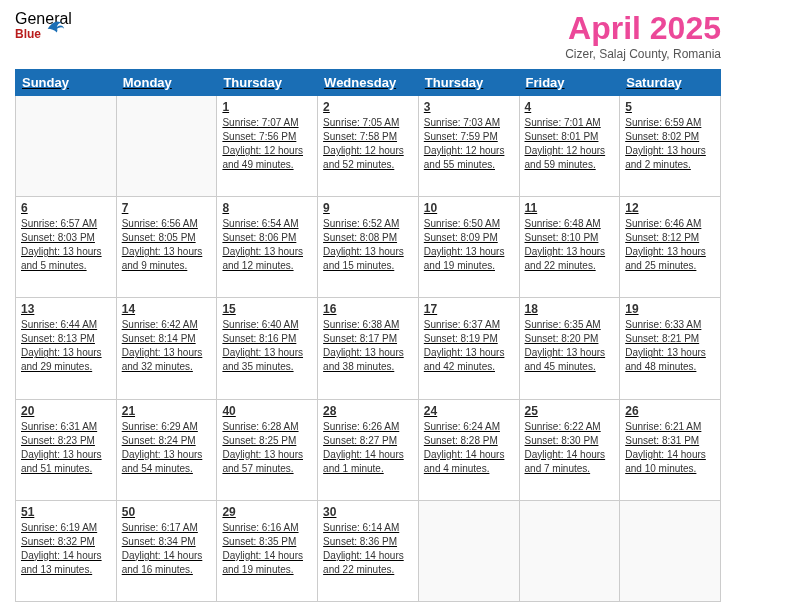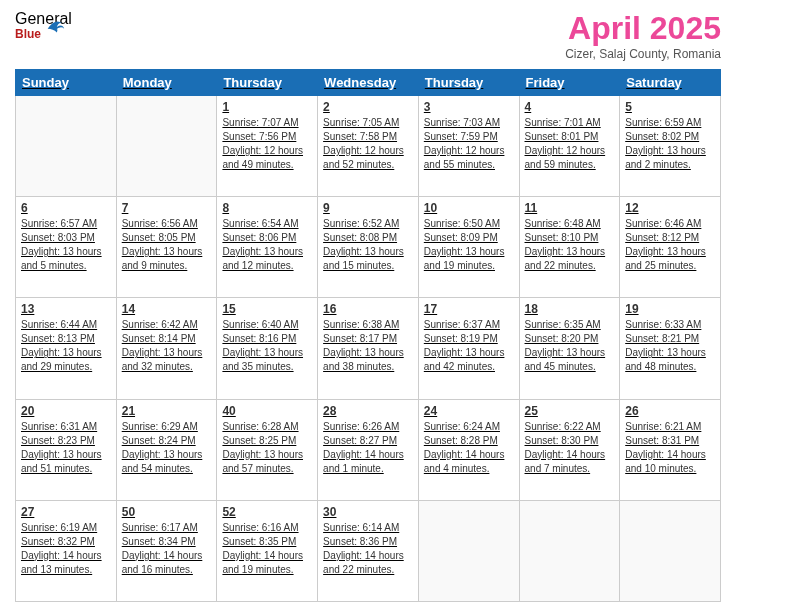--- a/index.html
+++ b/index.html
@@ -240,29 +240,29 @@
             <span class="day-number">25</span>
             <div class="day-info">Sunrise: 6:22 AM<br>Sunset: 8:30 PM<br>Daylight: 14 hours and 7 minutes.</div>
           </td>
           <td>
             <span class="day-number">26</span>
             <div class="day-info">Sunrise: 6:21 AM<br>Sunset: 8:31 PM<br>Daylight: 14 hours and 10 minutes.</div>
           </td>
         </tr>
         <tr>
           <td>
-            <span class="day-number">27</span>
+            <span class="day-number">51</span>
             <div class="day-info">Sunrise: 6:19 AM<br>Sunset: 8:32 PM<br>Daylight: 14 hours and 13 minutes.</div>
           </td>
           <td>
             <span class="day-number">50</span>
             <div class="day-info">Sunrise: 6:17 AM<br>Sunset: 8:34 PM<br>Daylight: 14 hours and 16 minutes.</div>
           </td>
           <td>
-            <span class="day-number">52</span>
+            <span class="day-number">29</span>
             <div class="day-info">Sunrise: 6:16 AM<br>Sunset: 8:35 PM<br>Daylight: 14 hours and 19 minutes.</div>
           </td>
           <td>
             <span class="day-number">30</span>
             <div class="day-info">Sunrise: 6:14 AM<br>Sunset: 8:36 PM<br>Daylight: 14 hours and 22 minutes.</div>
           </td>
           <td class="empty"></td>
           <td class="empty"></td>
           <td class="empty"></td>
         </tr>

